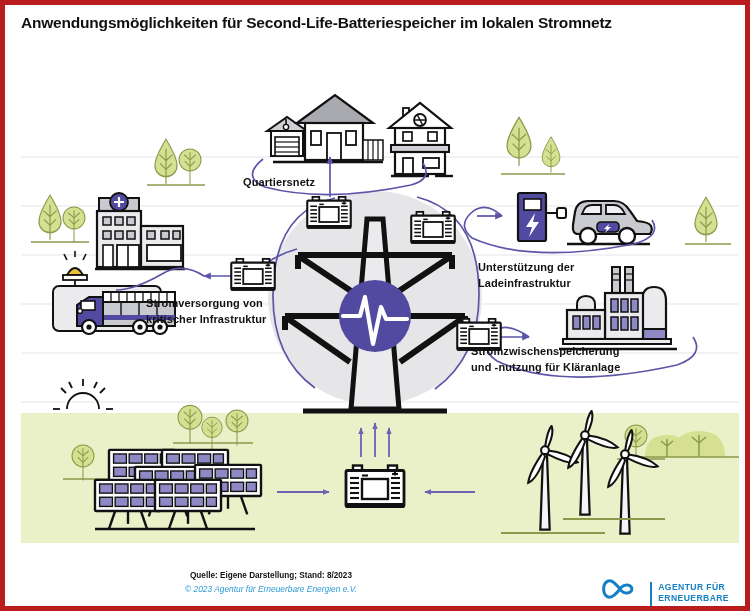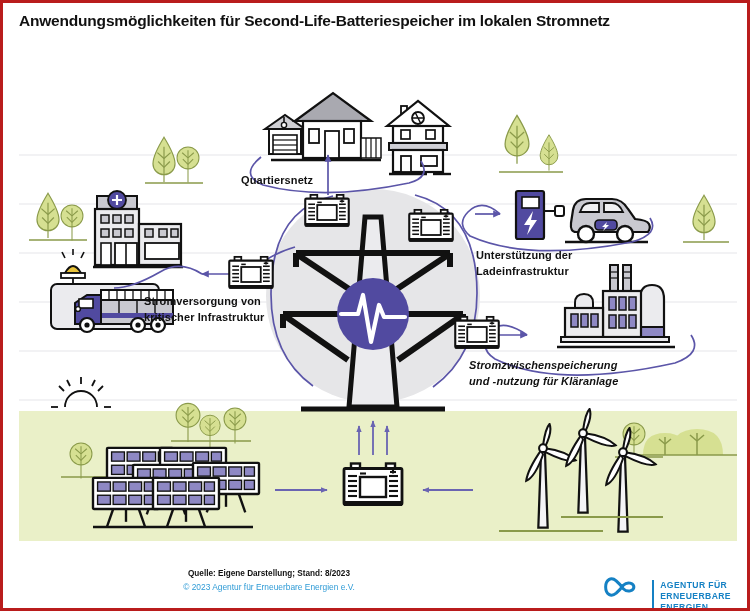--- a/index.html
+++ b/index.html
@@ -9,21 +9,21 @@
   }
   body {
     font-family: "Liberation Sans", sans-serif;
   }
   #page {
     position: relative;
     width: 750px;
     height: 611px;
     background: #ffffff;
     overflow: hidden;
-    border: 3px solid #b91c1c;
+    border: 5px solid #b91c1c;
     box-sizing: border-box;
     padding-left: 36px;
   }
   
   #header {
     position: absolute;
     left: 16px;
     top: 8px;
     width: 718px;
   }
@@ -64,40 +64,41 @@
     position: absolute;
     font-size: 11px;
     font-weight: bold;
     color: #111111;
     line-height: 1.45;
     letter-spacing: 0.1px;
     white-space: pre-line;
   }
   #lbl-quartiersnetz { left: 238px; top: 170px; }
   #lbl-kritisch      { left: 141px; top: 291px; }
-  #lbl-lade          { left: 473px; top: 245px; }
-  #lbl-klaer         { left: 466px; top: 355px; font-style: italic; }
+  #lbl-lade          { left: 473px; top: 255px; }
+  #lbl-klaer         { left: 466px; top: 339px; }
   
   #footer {
     position: absolute;
     left: 16px;
     top: 566px;
     width: 500px;
     text-align: center;
   }
   #source-line {
     font-size: 8.2px;
     font-weight: bold;
     color: #111111;
     margin: 0 0 4px 0;
   }
   #copyright-line {
     font-size: 8.4px;
     color: #2f9bd6;
     margin: 1px;
+    font-style: italic;
   }
   
   #logo {
     position: absolute;
     right: 16px;
     top: 557px;
     display: flex;
     align-items: center;
     gap: 7px;
   }

